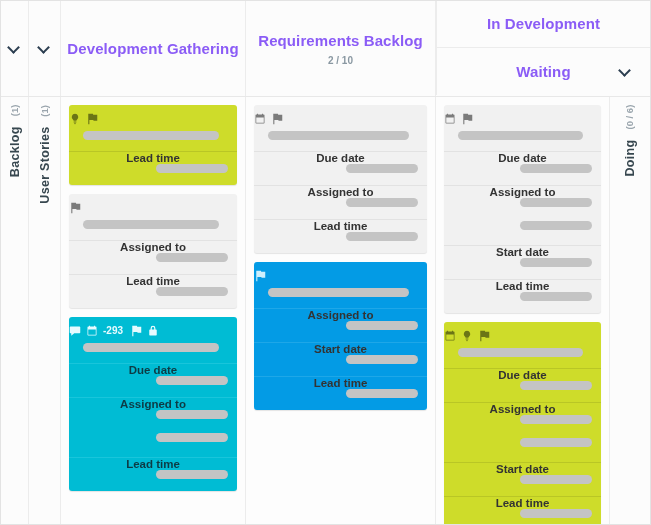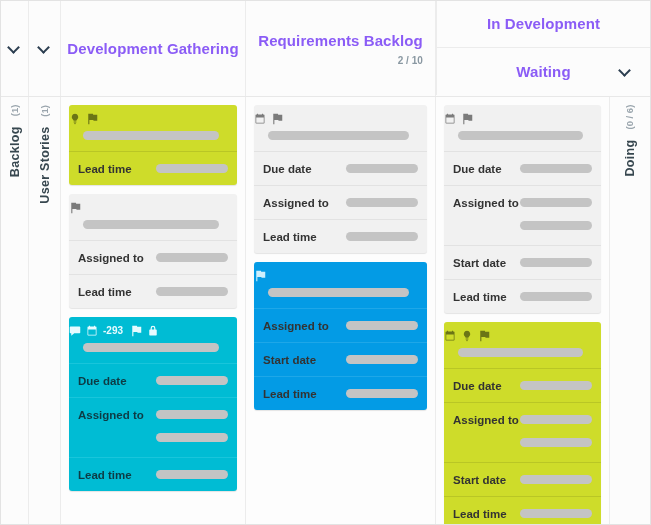--- a/index.html
+++ b/index.html
@@ -68,21 +68,21 @@
     font-weight: bold;
     color: #8b5cf6;
     letter-spacing: 0.1px;
     text-align: center;
     line-height: 1.2;
   }
   .col-count {
     font-size: 10px;
     font-weight: bold;
     color: #8a98a2;
-    text-align: right;
+    text-align: center;
     margin-top: 5px;
   }
 
   
   .parent-head {
     box-sizing: border-box;
     width: 100%;
     height: 47px;
     display: flex;
     align-items: center;
@@ -209,20 +209,21 @@
     background: #c4c4c4;
     margin-left: 14px;
     margin-right: 9px;
   }
   .card-row {
     display: flex;
     align-items: center;
     padding: 0 9px;
     height: 33px;
     border-top: 1px solid rgba(0,0,0,0.07);
+    flex-direction: column;
   }
   .theme-white .card-row { border-top-color: #e2e2e2; }
   .theme-lime  .card-row { border-top-color: #b9c625; }
   .theme-cyan  .card-row { border-top-color: #19c5db; }
   .theme-blue  .card-row { border-top-color: #1ea7e8; }
 
   .card-row.extra {
     border-top: none;
     height: 26px;
     align-items: flex-start;

